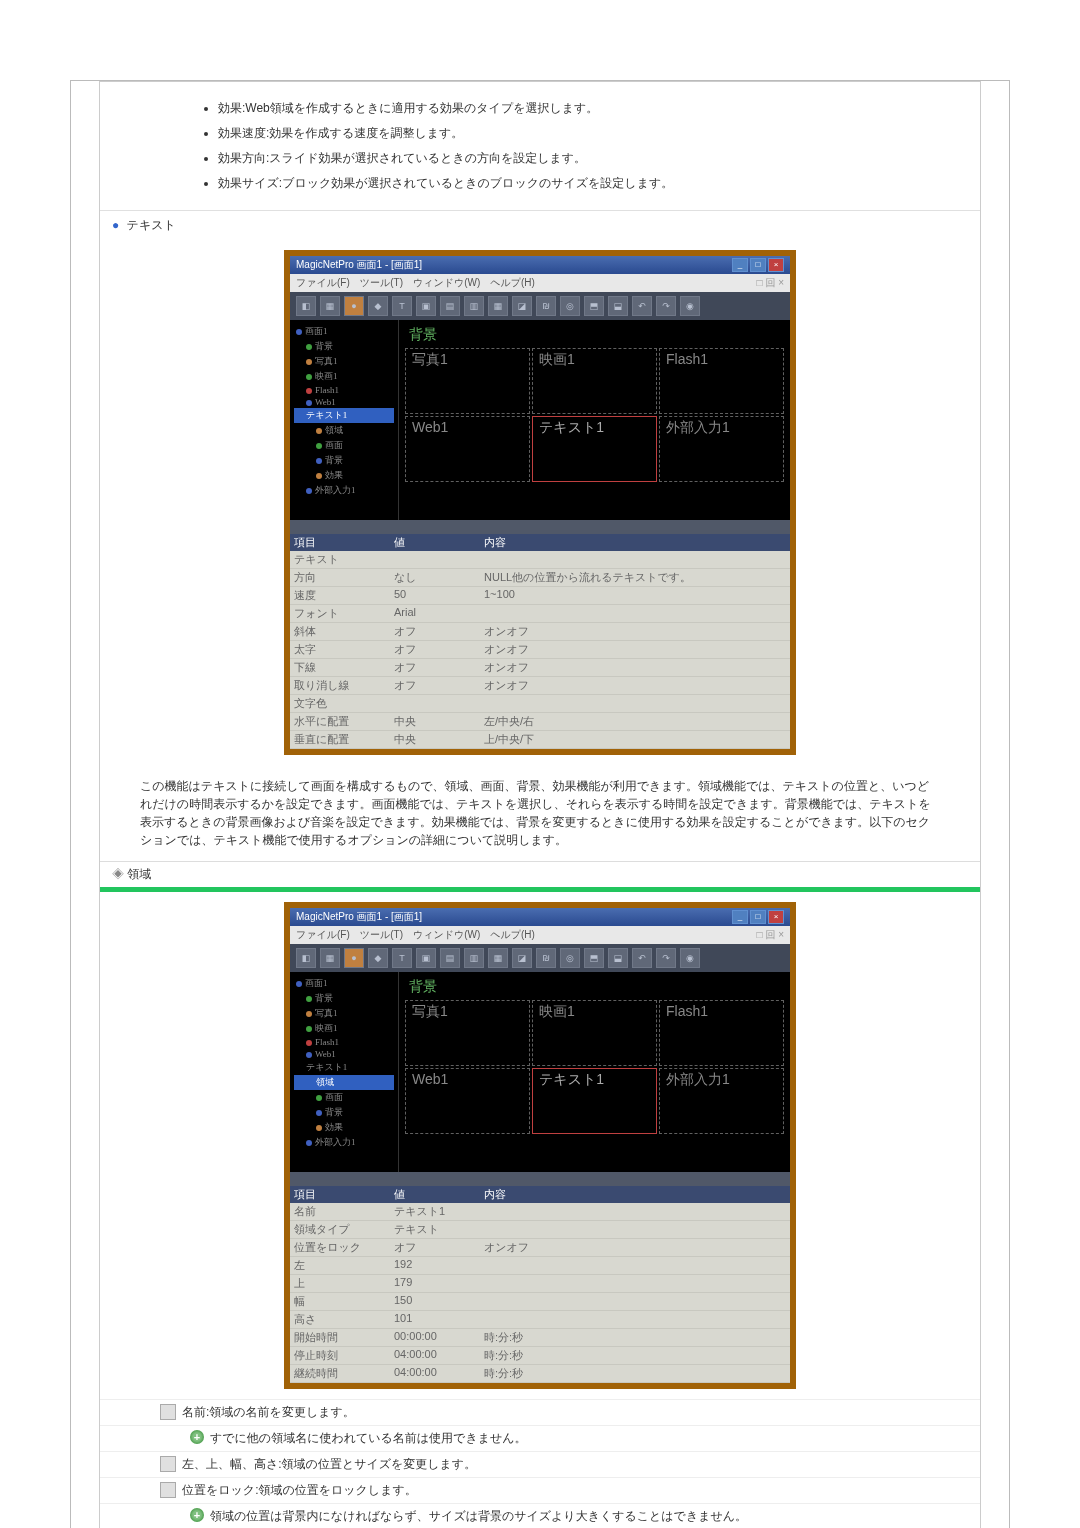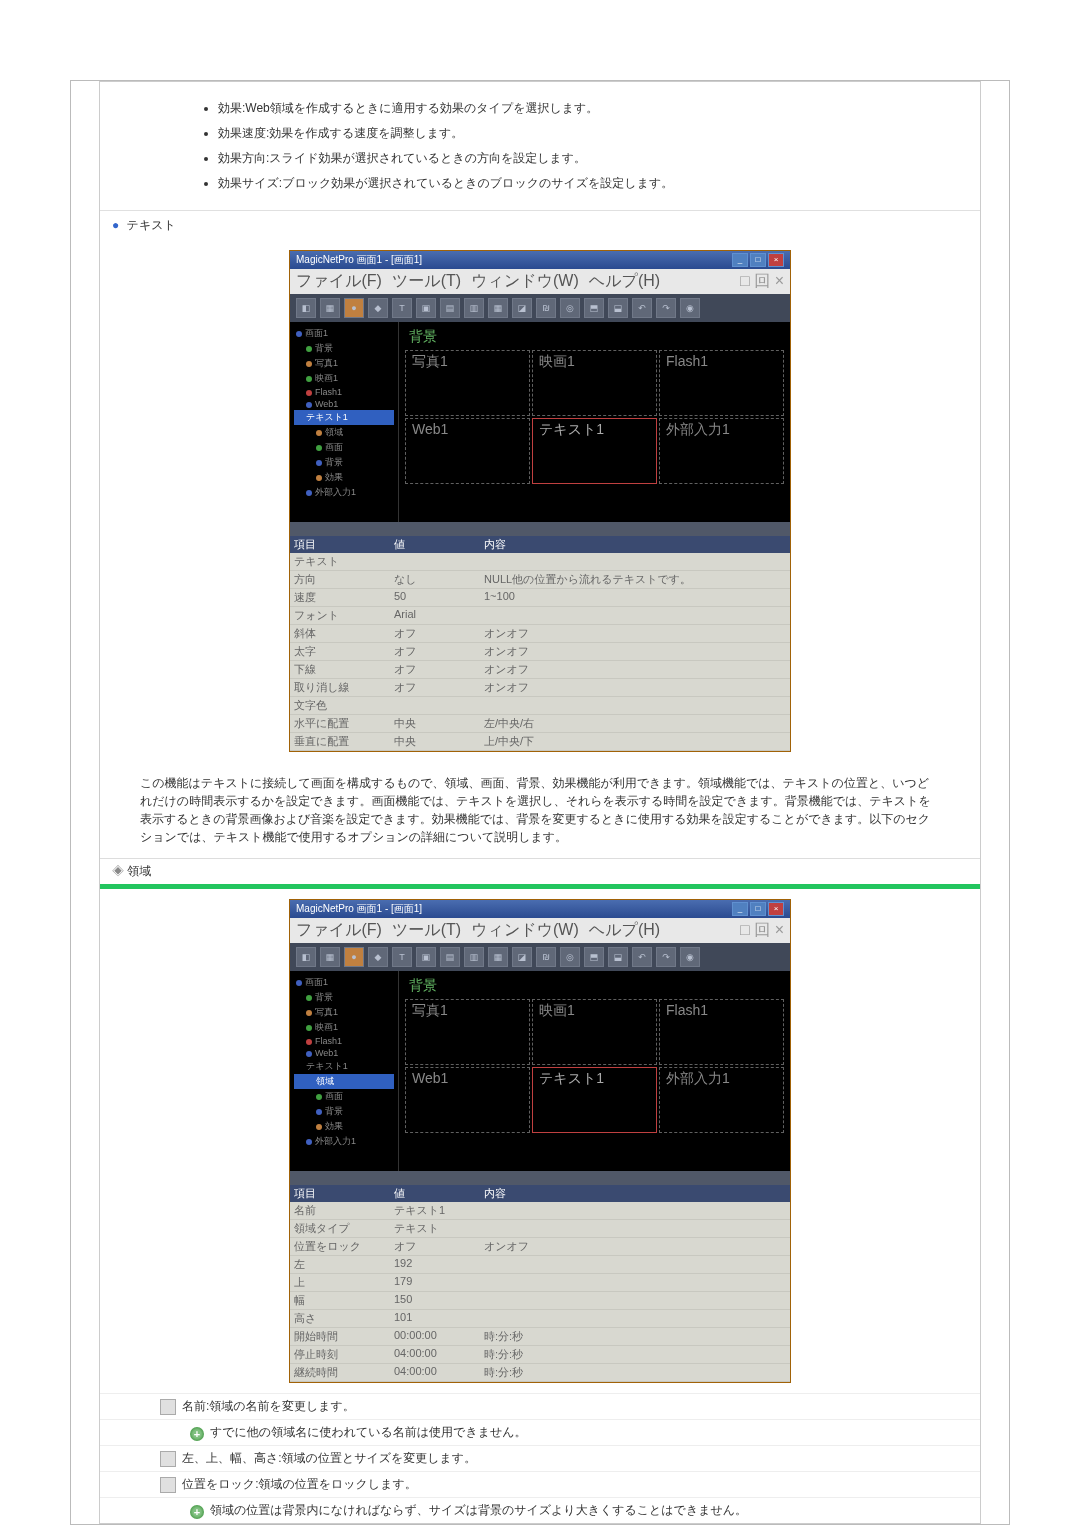--- a/index.html
+++ b/index.html
@@ -33,21 +33,21 @@
       font-weight: normal;
     }
     .screenshot-container {
       display: flex;
       justify-content: center;
       padding: 10px;
     }
     .app-window {
       width: 500px;
       background: #1a2030;
-      border: 1px solid #a16207;
+      border: 6px solid #a16207;
     }
     .title-bar {
       background: linear-gradient(to bottom, #4a6db0, #2a4a90);
       color: #fff;
       font-size: 10px;
       padding: 2px 6px;
       display: flex;
       justify-content: space-between;
       align-items: center;
     }
@@ -57,21 +57,21 @@
       background: #5080c0;
       border: 1px solid #6090d0;
       font-size: 8px;
       text-align: center;
       line-height: 11px;
       color: #fff;
     }
     .win-btn.close { background: #c04040; }
     .menu-bar {
       background: #e8e8e8;
-      font-size: 16px;
+      font-size: 10px;
       padding: 2px 6px;
       color: #555;
       display: flex;
       gap: 10px;
     }
     .menu-bar .right { margin-left: auto; color: #999; }
     .toolbar {
       background: #404858;
       padding: 4px 6px;
       display: flex;
@@ -89,20 +89,21 @@
     }
     .tool-icon.accent { background: #c08040; }
     .main-area { display: flex; background: #000; min-height: 200px; }
     .sidebar-tree {
       width: 100px;
       background: #000;
       color: #888;
       font-size: 9px;
       padding: 4px;
       border-right: 1px solid #333;
+      font-family: Liberation Serif, serif;
     }
     .tree-item { padding: 1px 2px; }
     .tree-item.sel { background: #3060c0; color: #fff; }
     .tree-item.indent1 { padding-left: 12px; }
     .tree-item.indent2 { padding-left: 22px; }
     .tree-item .dot { display: inline-block; width: 6px; height: 6px; border-radius: 50%; margin-right: 3px; vertical-align: middle; }
     .dot.red { background: #c04040; }
     .dot.green { background: #40a040; }
     .dot.blue { background: #4060c0; }
     .dot.orange { background: #c08040; }
@@ -160,21 +161,21 @@
       padding: 12px 40px;
       line-height: 1.5;
     }
     .sub-section-header {
       padding: 4px 12px;
       border-top: 1px solid #ddd;
       border-bottom: 5px solid #22c55e;
     }
     .note-row {
       display: flex;
-      align-items: flex-end;
+      align-items: flex-start;
       gap: 6px;
       padding: 4px 12px 4px 60px;
       border-top: 1px solid #eee;
     }
     .note-icon { width: 14px; height: 14px; flex-shrink: 0; }
     .note-icon.plus {
       background: radial-gradient(circle, #80c080 40%, #50a050 70%);
       border-radius: 50%;
       color: #fff;
       font-size: 11px;

